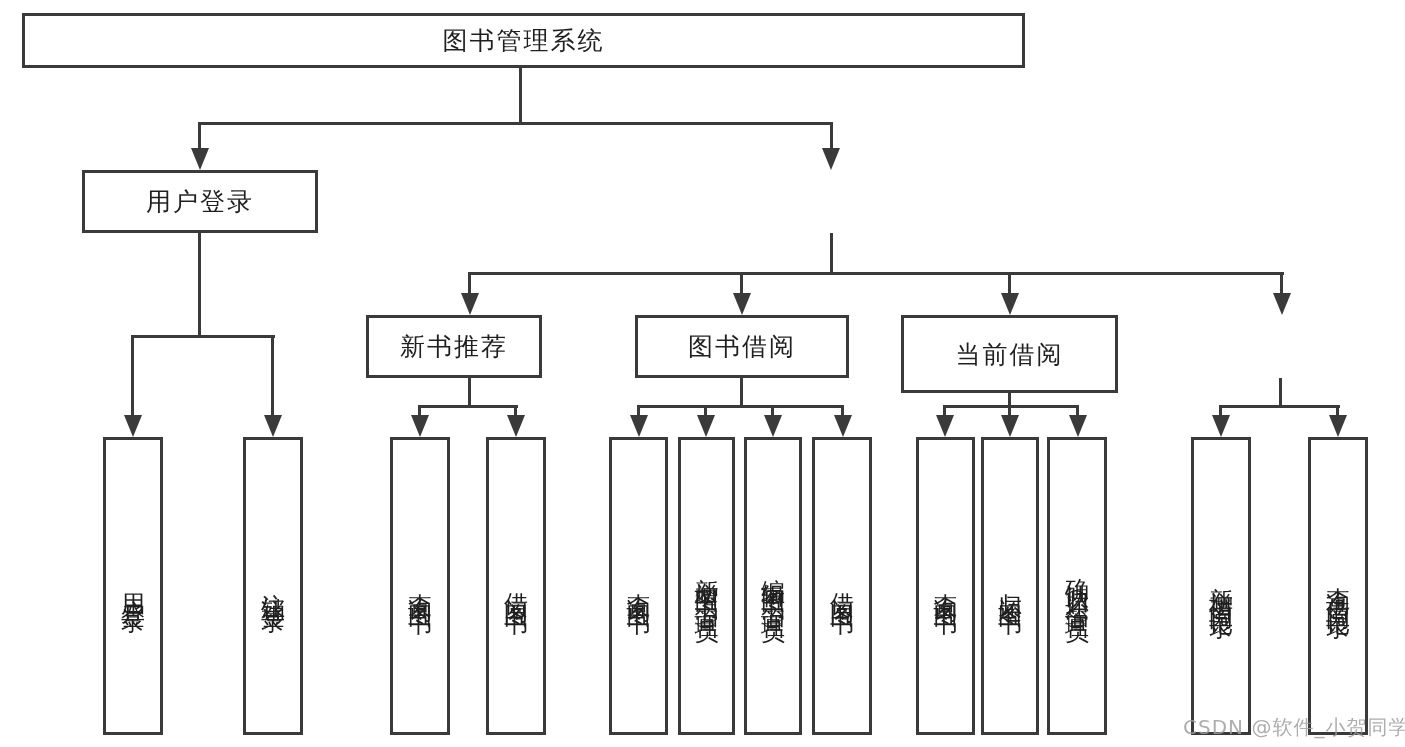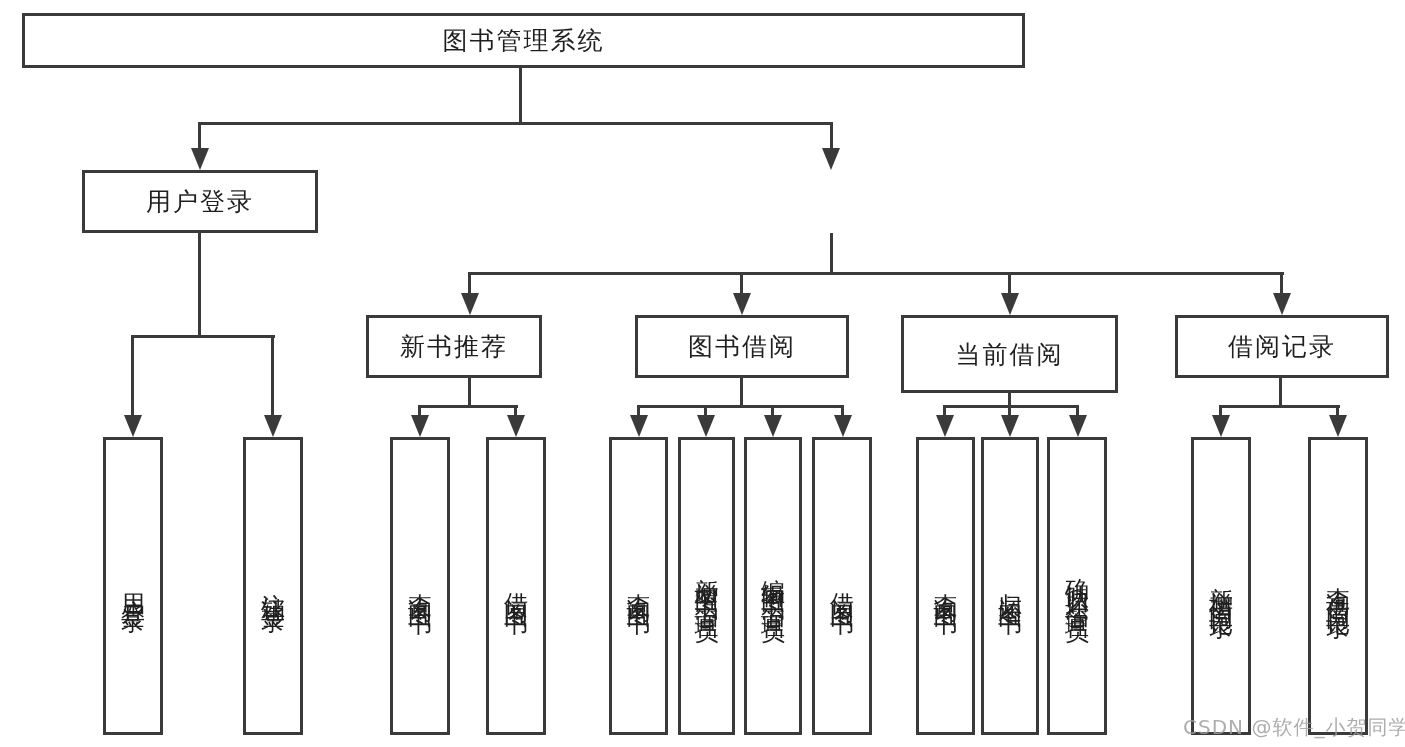--- a/index.html
+++ b/index.html
@@ -100,23 +100,20 @@
 
   <div class="box" style="left:366px; top:315px; width:176px; height:63px;">
     <span>新书推荐</span>
   </div>
   <div class="box" style="left:635px; top:315px; width:214px; height:63px;">
     <span>图书借阅</span>
   </div>
   <div class="box" style="left:901px; top:315px; width:217px; height:78px;">
     <span>当前借阅</span>
   </div>
-  <div class="box" style="left:1175px; top:315px; width:214px; height:63px;">
-    <span>借阅记录</span>
-  </div>
 
   <div class="vline" style="left:468px; top:378px; height:30px;"></div>
   <div class="hline" style="left:418px; top:405px; width:100px;"></div>
   <div class="vline" style="left:418px; top:405px; height:14px;"></div>
   <div class="arrow" style="left:411px; top:415px;"></div>
   <div class="vline" style="left:514px; top:405px; height:14px;"></div>
   <div class="arrow" style="left:507px; top:415px;"></div>
 
   <div class="vline" style="left:740px; top:378px; height:30px;"></div>
   <div class="hline" style="left:637px; top:405px; width:207px;"></div>

